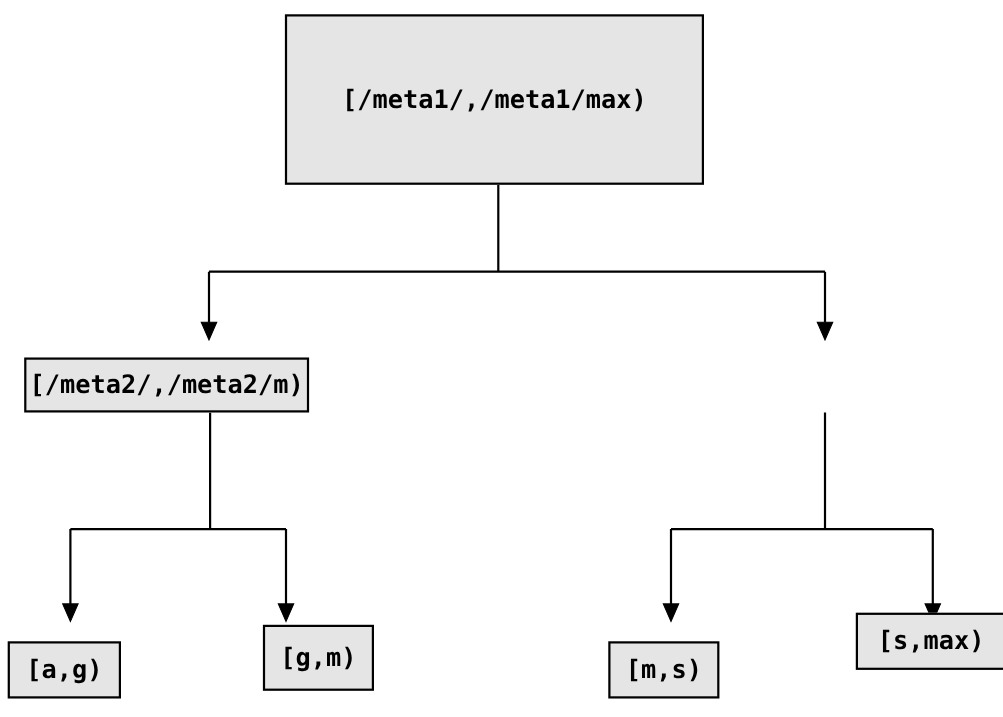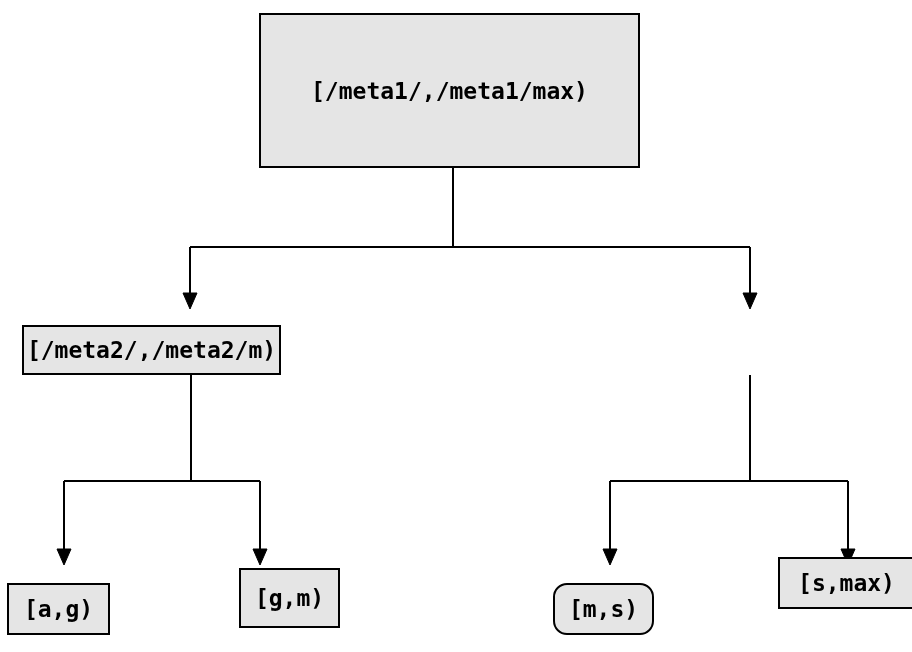--- a/index.html
+++ b/index.html
@@ -42,21 +42,21 @@
     justify-content: center;
     font-size: 23px;
     font-weight: bold;
     white-space: nowrap;
   }
   .node-root  { left: 259px; top: 13px;  width: 381px; height: 155px; }
   .node-midl  { left: 22px;  top: 325px; width: 259px; height: 50px; }
   .node-midr  { left: 580px; top: 325px; width: 322px; height: 50px; }
   .node-leafa { left: 7px;   top: 583px; width: 103px; height: 52px; }
   .node-leafb { left: 203px; top: 568px; width: 101px; height: 60px; margin-left: 36px; }
-  .node-leafc { left: 553px; top: 583px; width: 101px; height: 52px; border-radius: 14px; }
+  .node-leafc { left: 553px; top: 583px; width: 101px; height: 52px; }
   .node-leafd { left: 778px; top: 557px; width: 137px; height: 52px; }
 </style>
 </head>
 <body>
 
 <div class="canvas">
 
   <svg class="connectors" width="912" height="652" viewBox="0 0 912 652" xmlns="http://www.w3.org/2000/svg">
 
     <g>

